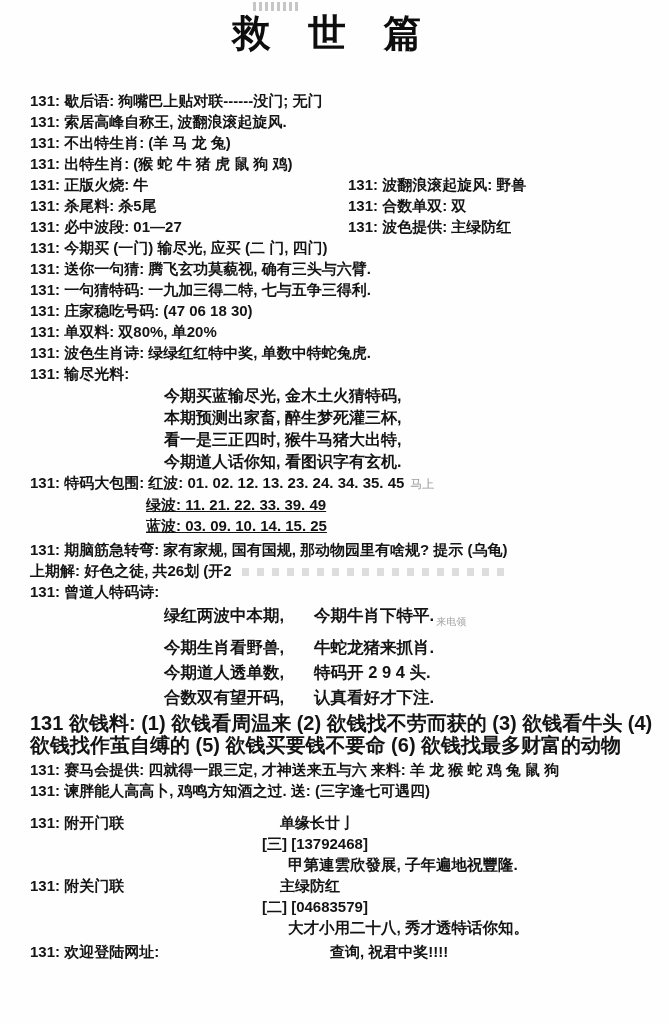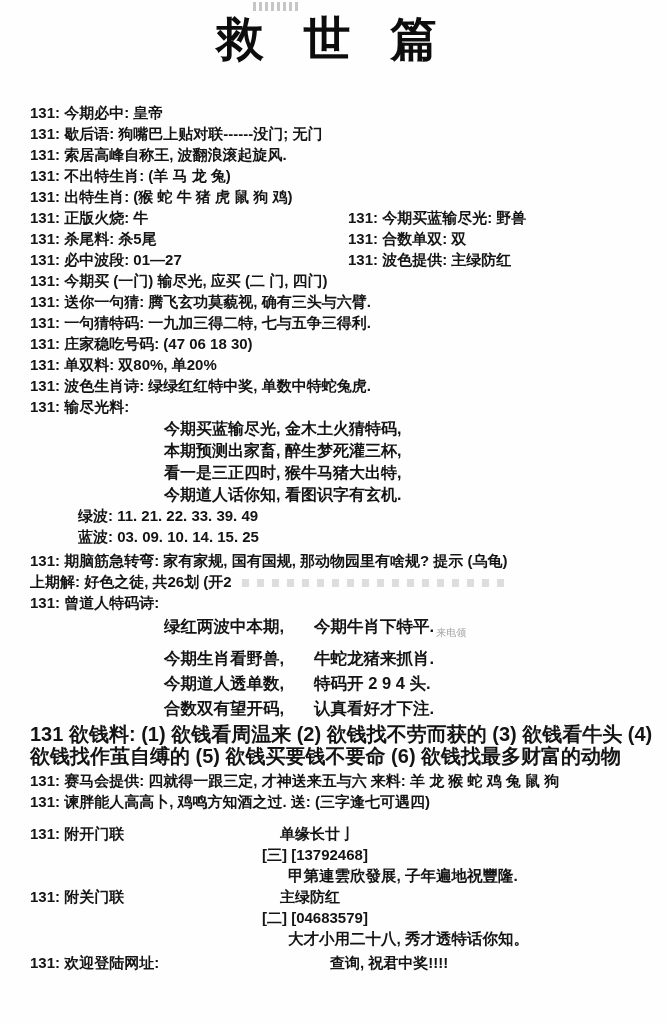--- a/index.html
+++ b/index.html
@@ -15,31 +15,31 @@
   }
   .tiny-smudge{
     position:absolute;left:253px;top:2px;width:46px;height:9px;
     background:repeating-linear-gradient(90deg,#9a9a9a 0 3px,transparent 3px 6px);
     opacity:.55;filter:blur(.6px);
   }
   .title{
     margin:8px 0 0;
     text-align:center;
     font-family:"Liberation Serif","DejaVu Serif",serif;
-    font-size:47px;
+    font-size:38px;
     letter-spacing:14px;
     font-weight:bold;
     color:#0d0d0d;
   }
   .content{padding:34px 10px 0 30px;}
   .ln{margin:0 0 5px;font-size:15px;line-height:16px;white-space:nowrap;}
   .cols .left{display:inline-block;width:318px;}
   .poem{margin:2px 0 2px 134px;}
   .poem .ln{font-size:16px;line-height:17px;}
-  .indent-wave{margin-left:48px;}
+  .indent-wave{margin-left:116px;text-decoration:underline;}
   .wm{font-weight:normal;color:#9a9a9a;font-size:12px;margin-left:6px;}
   .wm-tiny{font-weight:normal;color:#9f9f9f;font-size:10px;margin-left:2px;vertical-align:sub;}
   .blur-band{
     display:inline-block;width:270px;height:8px;margin-left:10px;
     background:repeating-linear-gradient(90deg,#bdbdbd 0 7px,transparent 7px 15px);
     opacity:.5;filter:blur(.7px);
   }
   .poem2 .half2{margin-left:30px;}
   .poem2 .ln{font-size:16.5px;line-height:20px;margin-bottom:5px;}
   .wrapline{white-space:normal;line-height:22px;margin-bottom:6px;font-size:20px;}
@@ -51,45 +51,45 @@
   .footer-row .left{display:inline-block;width:300px;}
 </style>
 </head>
 <body>
 
 <div class="page">
   <div class="tiny-smudge"></div>
   <h1 class="title">救 世 篇</h1>
 
   <div class="content">
-    <p class="ln">131: 今期必中: 皇帝</p>
     <p class="ln">131: 歇后语: 狗嘴巴上贴对联------没门; 无门</p>
     <p class="ln">131: 索居高峰自称王, 波翻浪滚起旋风.</p>
     <p class="ln">131: 不出特生肖: (羊 马 龙 兔)</p>
     <p class="ln">131: 出特生肖:   (猴 蛇 牛 猪 虎 鼠 狗 鸡)</p>
 
-    <p class="ln cols"><span class="left">131: 正版火烧: 牛</span><span>131: 今期买蓝输尽光: 野兽</span></p>
+    <p class="ln cols"><span class="left">131: 正版火烧: 牛</span><span>131: 波翻浪滚起旋风: 野兽</span></p>
     <p class="ln cols"><span class="left">131: 杀尾料: 杀5尾</span><span>131: 合数单双: 双</span></p>
     <p class="ln cols"><span class="left">131: 必中波段: 01—27</span><span>131: 波色提供: 主绿防红</span></p>
 
     <p class="ln">131: 今期买 (一门) 输尽光, 应买 (二 门, 四门)</p>
     <p class="ln">131: 送你一句猜: 腾飞玄功莫藐视, 确有三头与六臂.</p>
     <p class="ln">131: 一句猜特码: 一九加三得二特, 七与五争三得利.</p>
     <p class="ln">131: 庄家稳吃号码: (47 06 18 30)</p>
     <p class="ln">131: 单双料: 双80%, 单20%</p>
     <p class="ln">131: 波色生肖诗: 绿绿红红特中奖, 单数中特蛇兔虎.</p>
     <p class="ln">131: 输尽光料:</p>
 
     <div class="poem">
       <p class="ln">今期买蓝输尽光, 金木土火猜特码,</p>
       <p class="ln">本期预测出家畜, 醉生梦死灌三杯,</p>
       <p class="ln">看一是三正四时, 猴牛马猪大出特,</p>
       <p class="ln">今期道人话你知, 看图识字有玄机.</p>
     </div>
 
+    <p class="ln"><span>131: 特码大包围: 红波: 01. 02. 12. 13. 23. 24. 34. 35. 45</span><span class="wm">马上</span></p>
     <p class="ln indent-wave">绿波: 11. 21. 22. 33. 39. 49</p>
     <p class="ln indent-wave">蓝波: 03. 09. 10. 14. 15. 25</p>
 
     <p class="ln gap-sm">131: 期脑筋急转弯: 家有家规, 国有国规, 那动物园里有啥规? 提示 (乌龟)</p>
     <p class="ln"><span>上期解: 好色之徒, 共26划 (开2</span><span class="blur-band"></span></p>
     <p class="ln">131: 曾道人特码诗:</p>
 
     <div class="poem poem2">
       <p class="ln"><span>绿红两波中本期,</span><span class="half2">今期牛肖下特平.</span><span class="wm-tiny">来电领</span></p>
       <p class="ln"><span>今期生肖看野兽,</span><span class="half2">牛蛇龙猪来抓肖.</span></p>

